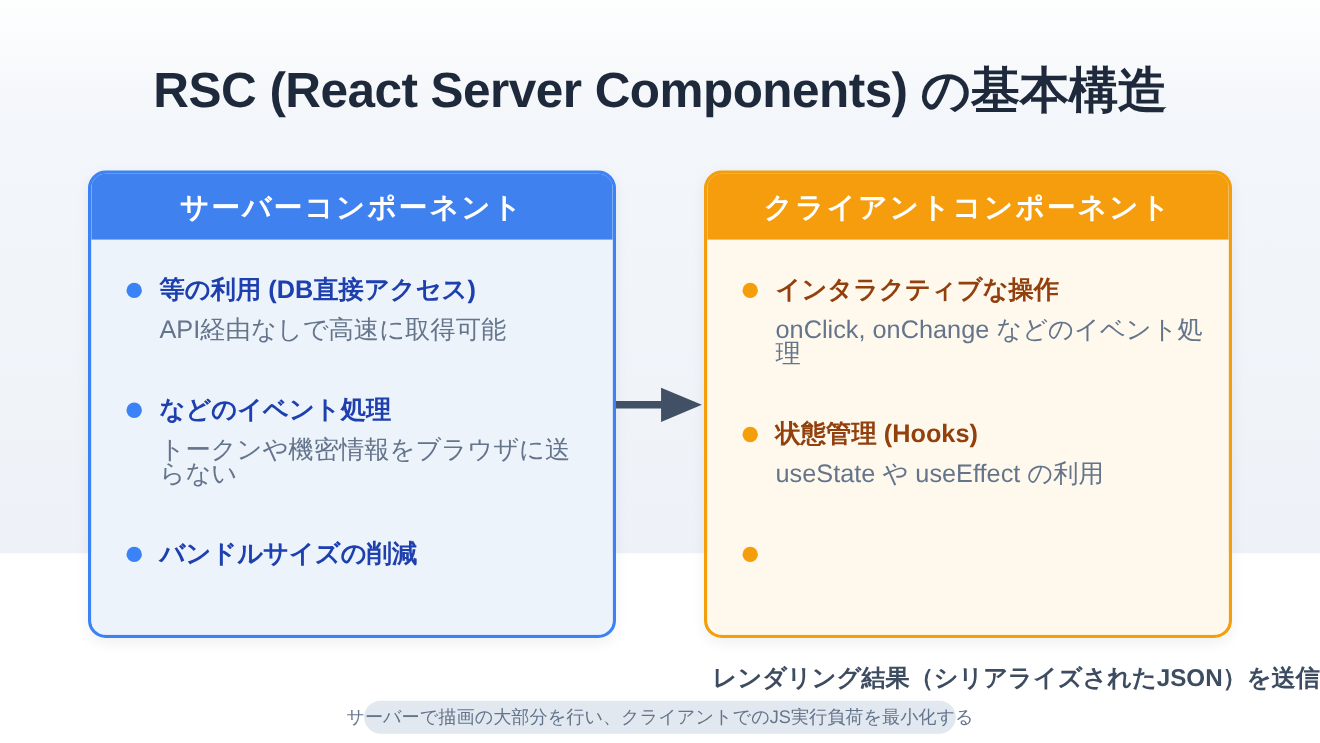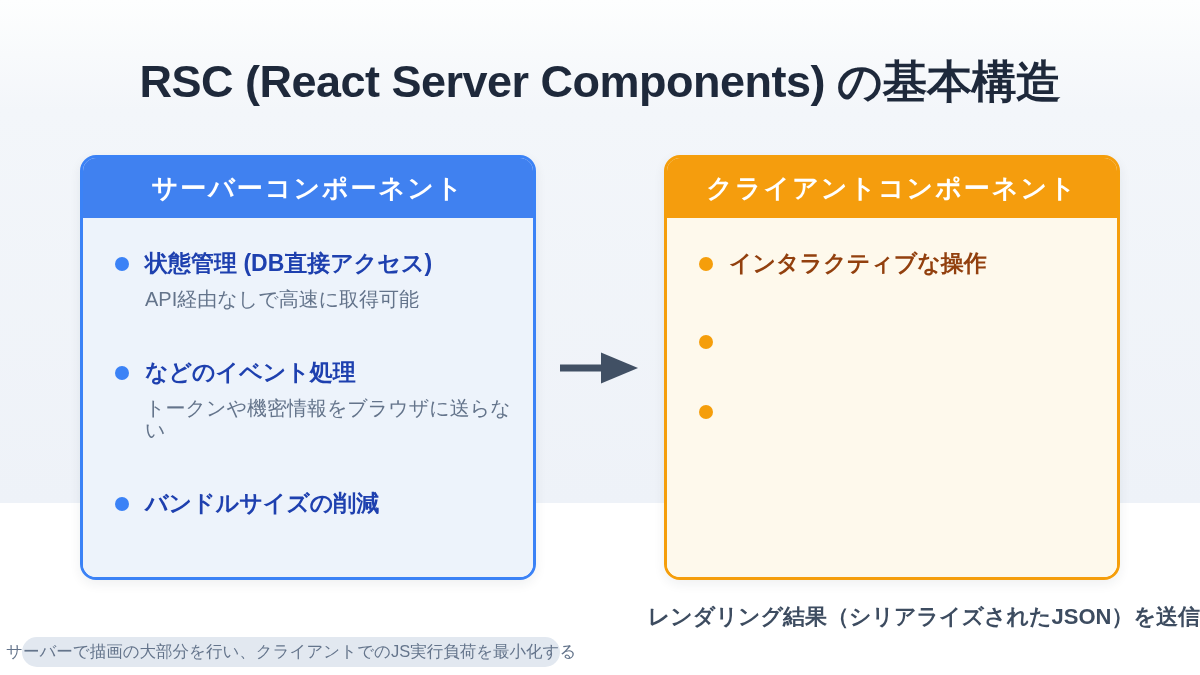--- a/index.html
+++ b/index.html
@@ -25,21 +25,20 @@
     letter-spacing: -0.5px;
     color: var(--title-color, #1E293B);
   }
   .row {
     position: absolute;
     top: 155px;
     left: 80px;
     width: 1040px;
     height: 425px;
     display: flex;
-    gap: 24px;
   }
   .card {
     width: 480px;
     height: 425px;
     border-radius: 16px;
     display: flex;
     flex-direction: column;
     overflow: hidden;
     box-shadow: 0 4px 12px rgba(30, 41, 59, 0.07);
   }
@@ -80,21 +79,21 @@
   .server .dot { background: var(--server-accent, #3B82F6); }
   .client .dot { background: var(--client-accent, #F59E0B); }
   .item-title {
     font-size: 23px;
     font-weight: 700;
     line-height: 31px;
   }
   .server .item-title { color: var(--server-title-color, #1E40AF); }
   .client .item-title { color: var(--client-title-color, #92400E); }
   .item-desc {
-    font-size: 20px;
+    font-size: 23px;
     line-height: 22px;
     margin-top: 9px;
     color: var(--desc-color, #64748B);
   }
   .arrow-wrap {
     width: 80px;
     flex: 0 0 80px;
     display: flex;
     align-items: center;
     justify-content: center;
@@ -110,20 +109,21 @@
     color: var(--footer-label-color, #3D4C60);
   }
   .footnote {
     position: absolute;
     top: 637px;
     left: 0;
     width: 100%;
     height: 30px;
     display: flex;
     align-items: center;
+    justify-content: center;
   }
   .footnote-inner {
     position: relative;
     padding: 4px 6px;
     font-size: 16.5px;
     color: var(--note-text-color, #64748B);
   }
   .pill-bg {
     position: absolute;
     top: 0;
@@ -144,21 +144,21 @@
   <h1 class="title">RSC (React Server Components) の基本構造</h1>
 
   <div class="row">
 
     <section class="card server">
       <header class="card-header">サーバーコンポーネント</header>
       <div class="card-body">
         <div class="item">
           <span class="dot"></span>
           <div>
-            <div class="item-title">状態管理 (DB直接アクセス)</div>
+            <div class="item-title">等の利用 (DB直接アクセス)</div>
             <div class="item-desc">API経由なしで高速に取得可能</div>
           </div>
         </div>
         <div class="item">
           <span class="dot"></span>
           <div>
             <div class="item-title">などのイベント処理</div>
             <div class="item-desc">トークンや機密情報をブラウザに送らない</div>
           </div>
         </div>
@@ -178,24 +178,29 @@
       </svg>
     </div>
 
     <section class="card client">
       <header class="card-header">クライアントコンポーネント</header>
       <div class="card-body">
         <div class="item">
           <span class="dot"></span>
           <div>
             <div class="item-title">インタラクティブな操作</div>
-          </div>
-        </div>
-        <div class="item">
-          <span class="dot"></span>
+            <div class="item-desc">onClick, onChange などのイベント処理</div>
+          </div>
+        </div>
+        <div class="item">
+          <span class="dot"></span>
+          <div>
+            <div class="item-title">状態管理 (Hooks)</div>
+            <div class="item-desc">useState や useEffect の利用</div>
+          </div>
         </div>
         <div class="item">
           <span class="dot"></span>
         </div>
       </div>
     </section>
 
   </div>
 
   <div class="footer-label">レンダリング結果（シリアライズされたJSON）を送信</div>

